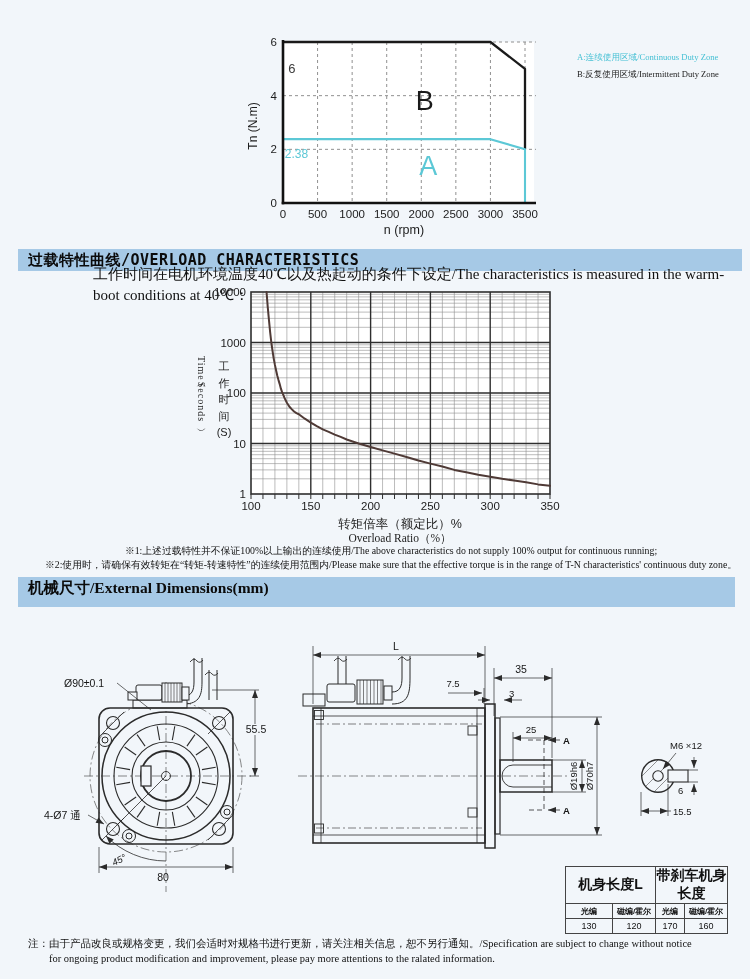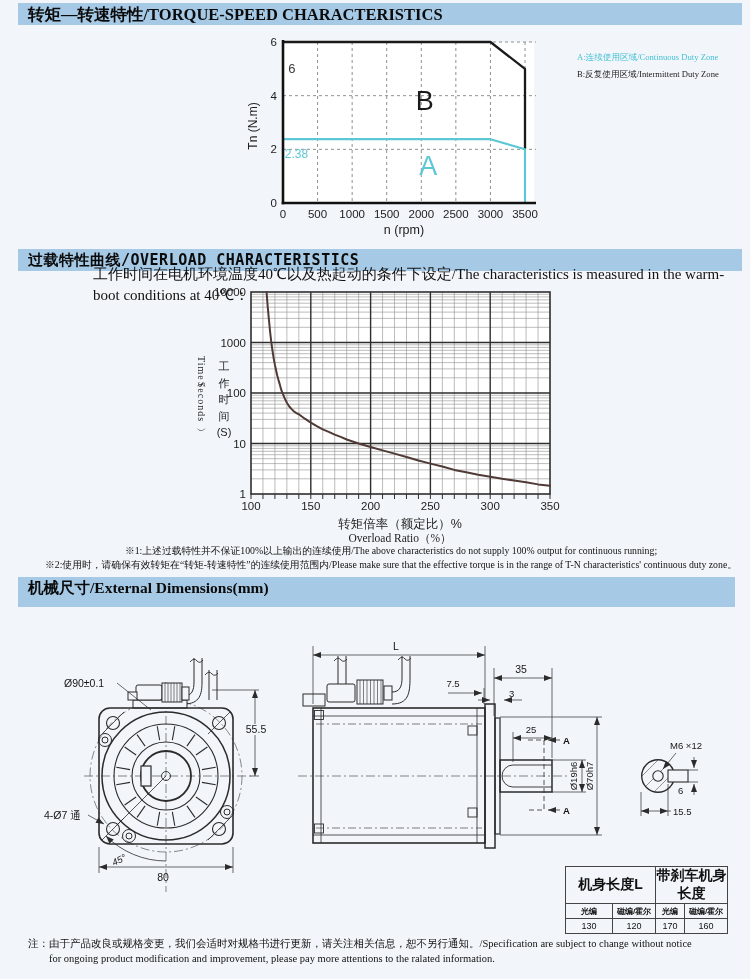--- a/index.html
+++ b/index.html
@@ -29,21 +29,20 @@
   .dimtable .sh{font-weight:bold;font-size:8px;}
   .dimtable .v{font-size:9px;}
   .footnote{position:absolute;left:28px;top:936px;display:flex;
             font-family:"Liberation Serif",serif;font-size:10.5px;line-height:15px;color:#111;}
 </style>
 </head>
 <body>
 
 <div id="page">
 
-  <div class="hbar" style="top:3px;width:724px;">转矩—转速特性/TORQUE-SPEED CHARACTERISTICS</div>
 
   <svg id="chart1" class="abs" style="left:240px;top:34px;" width="310" height="206" viewBox="0 0 310 206">
       <rect x="43" y="8" width="251" height="161" fill="#ffffff"></rect>
       <line x1="43" x2="296" y1="115.33333333333334" y2="115.33333333333334" stroke="#909090" stroke-width="1" stroke-dasharray="3 3"></line>
       <line x1="43" x2="296" y1="61.66666666666667" y2="61.66666666666667" stroke="#909090" stroke-width="1" stroke-dasharray="3 3"></line>
       <line x1="43" x2="296" y1="8" y2="8" stroke="#909090" stroke-width="1" stroke-dasharray="3 3"></line>
       <line x1="77.57142857142857" x2="77.57142857142857" y1="8" y2="169" stroke="#909090" stroke-width="1" stroke-dasharray="3 3"></line>
       <line x1="112.14285714285714" x2="112.14285714285714" y1="8" y2="169" stroke="#909090" stroke-width="1" stroke-dasharray="3 3"></line>
       <line x1="146.71428571428572" x2="146.71428571428572" y1="8" y2="169" stroke="#909090" stroke-width="1" stroke-dasharray="3 3"></line>
       <line x1="181.28571428571428" x2="181.28571428571428" y1="8" y2="169" stroke="#909090" stroke-width="1" stroke-dasharray="3 3"></line>

